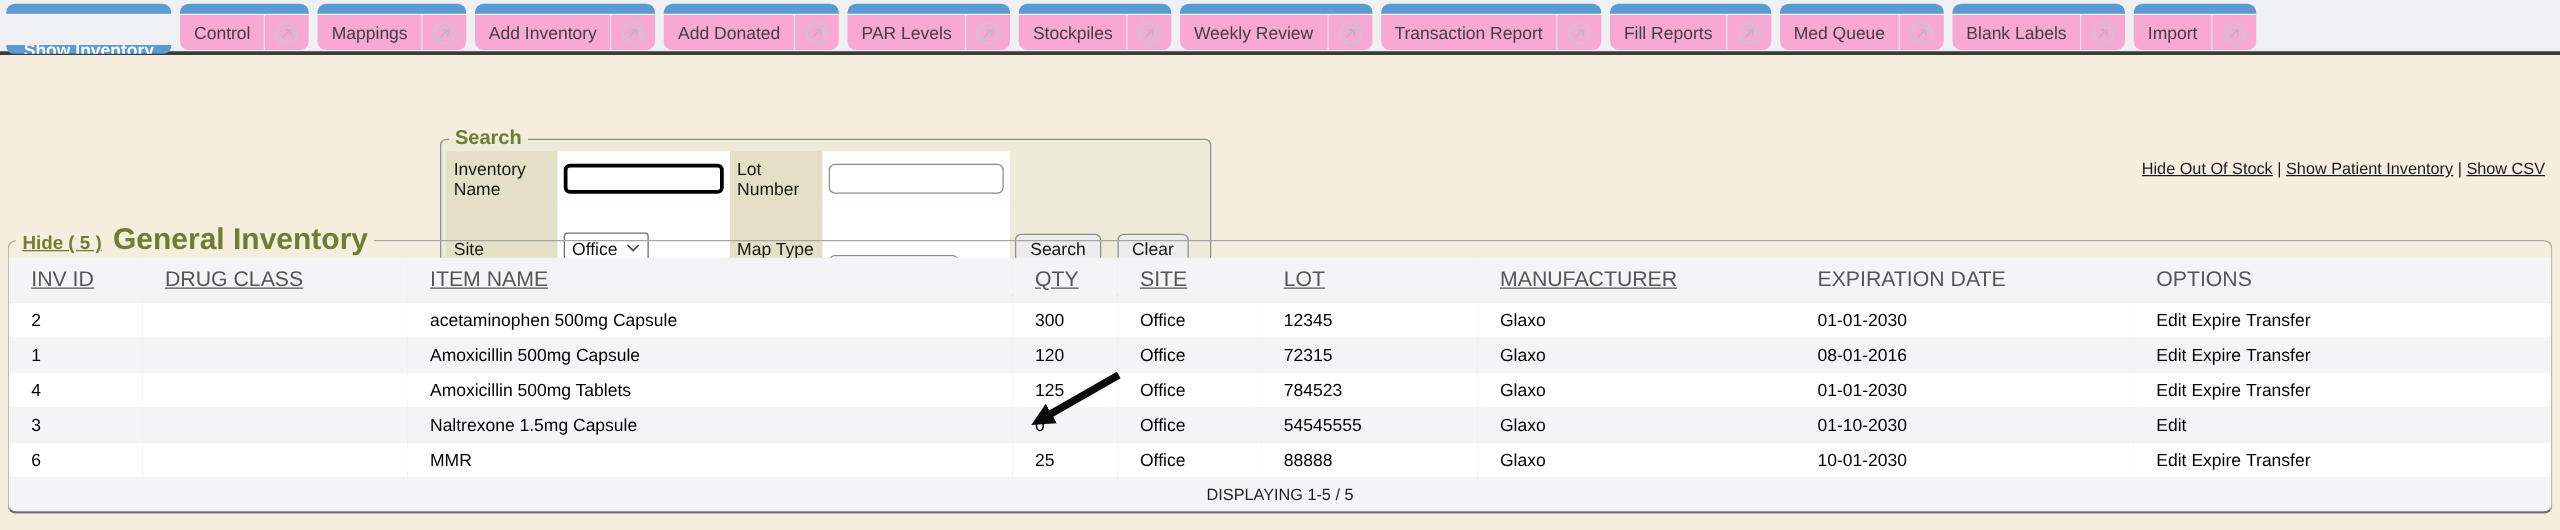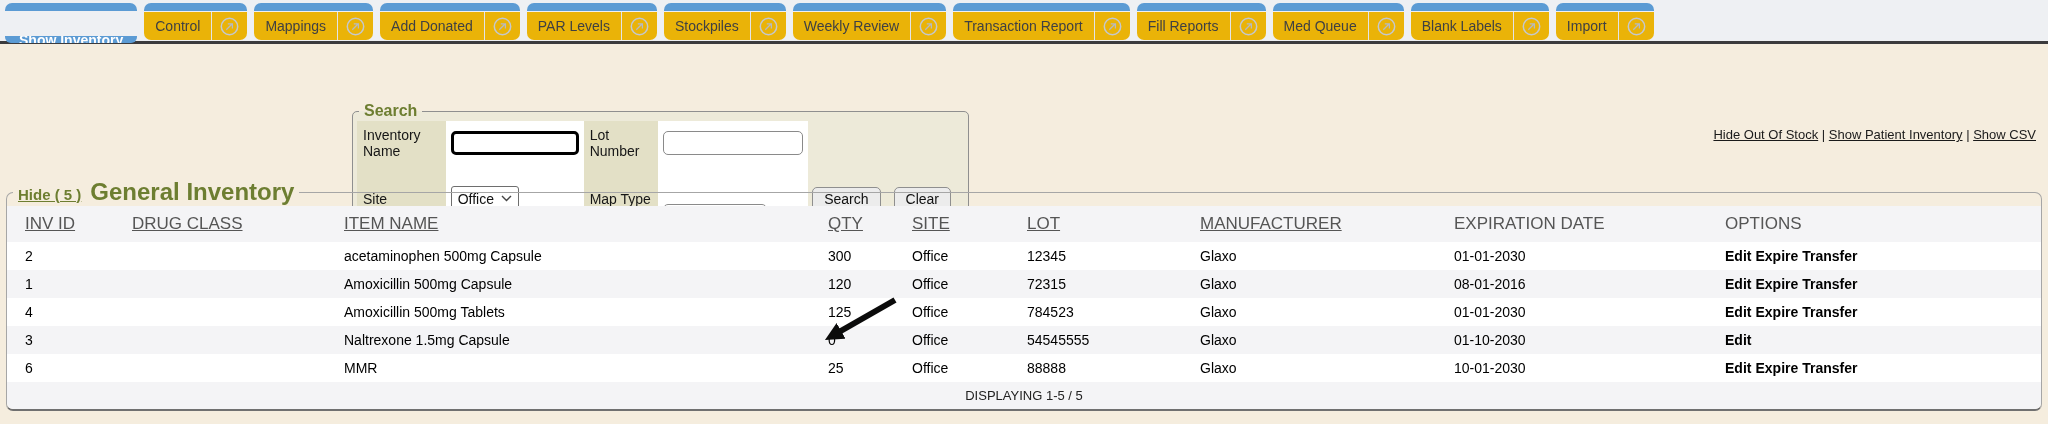--- a/index.html
+++ b/index.html
@@ -12,21 +12,21 @@
 
   
   .tabbar {
     position:absolute; top:0; left:0; width:2048px; height:44px;
     background:#eef0f3; border-bottom:3px solid #3b3b3d;
     display:flex; align-items:flex-start; gap:7px; padding:3px 0 0 5px;
   }
   .tab { display:flex; flex-direction:column; height:37px; border-radius:7px; cursor:pointer; flex:0 0 auto; }
   .tab .cap { height:8px; border-radius:7px 7px 0 0; background:var(--accent-blue,#5b9bd4); margin-bottom:1px; }
   .tab .tabbody {
-    flex:1; background:#eab308; display:flex; align-items:center;
+    flex:1; background:#f9a8d4; display:flex; align-items:center;
     border-radius:0 0 7px 7px; overflow:hidden;
   }
   .tab .tlabel { padding:0 11px; font-size:14px; color:#3f4043; white-space:nowrap; }
   .tab .tsep { width:1px; align-self:stretch; background:#e2e4e7; }
   .tab .ticon { padding:0 8px; display:flex; align-items:center; }
   .tab.active { height:40px;gap:24px; }
   .tab.active .tabbody { background:var(--accent-blue,#5b9bd4); border-radius:0 0 6px 6px; }
   .tab.active .tlabel { color:#fff; font-weight:bold; padding:0 14px; }
 
   
@@ -80,21 +80,21 @@
   }
   .inv-table thead th .sortable { text-decoration:underline; cursor:pointer; }
   .inv-table tbody td {
     font-size:14px; color:#000; background:#fff; padding:6px 0 6px 18px;
     white-space:nowrap; overflow:hidden;
   }
   .inv-table tbody tr:nth-child(even) td { background:var(--row-alt,#f4f4f6); }
   .inv-table tfoot td {
     background:var(--row-alt,#f4f4f6); text-align:center; font-size:13px; color:#222; padding:6px 0;
   }
-  .opt { margin-right:4px; cursor:pointer;font-weight:bold; }
+  .opt { margin-right:4px; cursor:pointer; }
 
   
   .arrow-overlay { position:absolute; left:805px; top:291px; pointer-events:none; }
 </style>
 </head>
 <body>
 
 <div class="tabbar">
     <div class="tab active">
       <div class="cap"></div>
@@ -112,20 +112,33 @@
             <circle cx="9.5" cy="9.5" r="8.2" fill="none" stroke="#c4c8ce" stroke-width="1.5"></circle>
             <path d="M6.3 12.7 L12 7 M7.8 6.8 h4.6 v4.6" fill="none" stroke="#b6bac1" stroke-width="1.3"></path>
           </svg>
         </span>
       </div>
     </div>
     <div class="tab">
       <div class="cap"></div>
       <div class="tabbody">
         <span class="tlabel">Mappings</span>
+        <span class="tsep"></span>
+        <span class="ticon">
+          <svg width="19" height="19" viewBox="0 0 19 19">
+            <circle cx="9.5" cy="9.5" r="8.2" fill="none" stroke="#c4c8ce" stroke-width="1.5"></circle>
+            <path d="M6.3 12.7 L12 7 M7.8 6.8 h4.6 v4.6" fill="none" stroke="#b6bac1" stroke-width="1.3"></path>
+          </svg>
+        </span>
+      </div>
+    </div>
+    <div class="tab">
+      <div class="cap"></div>
+      <div class="tabbody">
+        <span class="tlabel">Add Inventory</span>
         <span class="tsep"></span>
         <span class="ticon">
           <svg width="19" height="19" viewBox="0 0 19 19">
             <circle cx="9.5" cy="9.5" r="8.2" fill="none" stroke="#c4c8ce" stroke-width="1.5"></circle>
             <path d="M6.3 12.7 L12 7 M7.8 6.8 h4.6 v4.6" fill="none" stroke="#b6bac1" stroke-width="1.3"></path>
           </svg>
         </span>
       </div>
     </div>
     <div class="tab">

